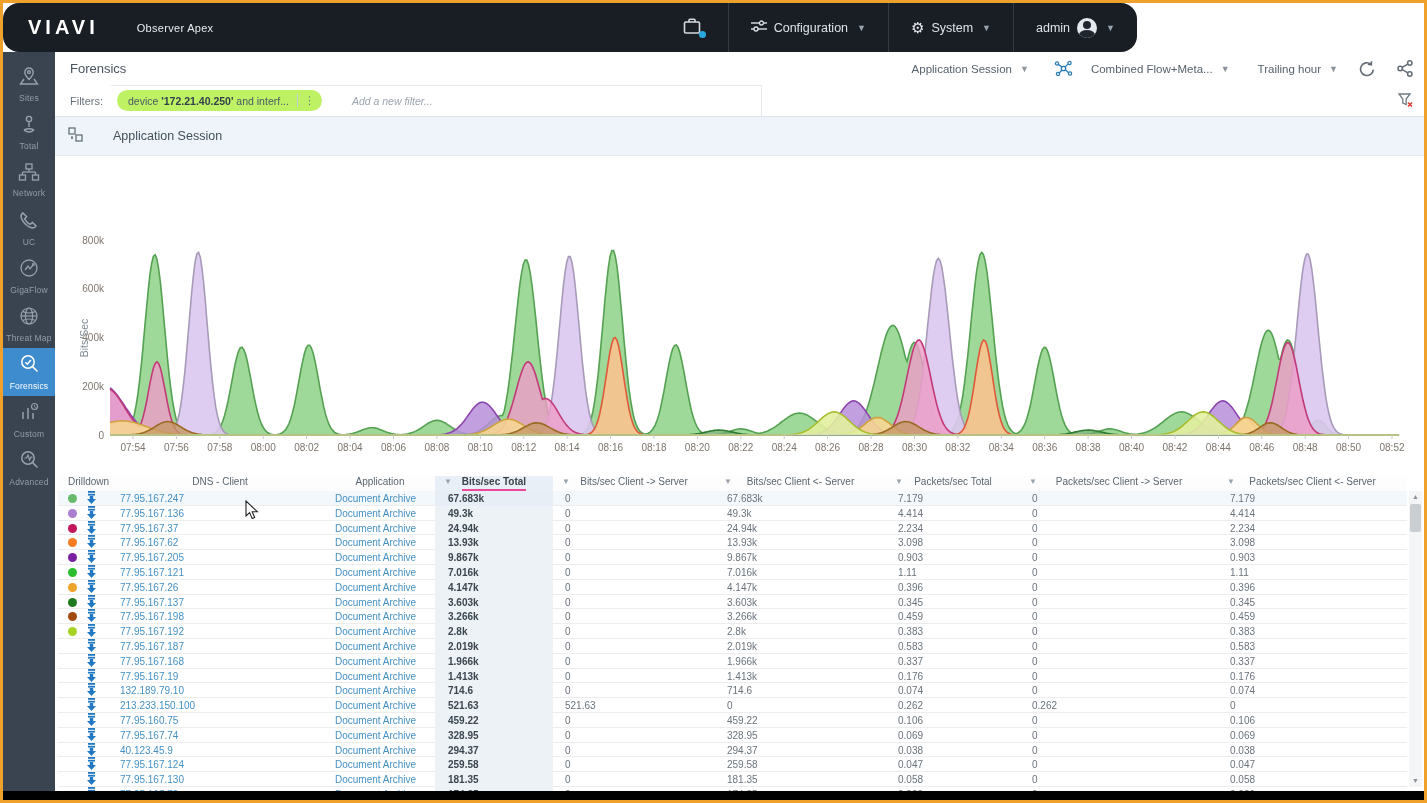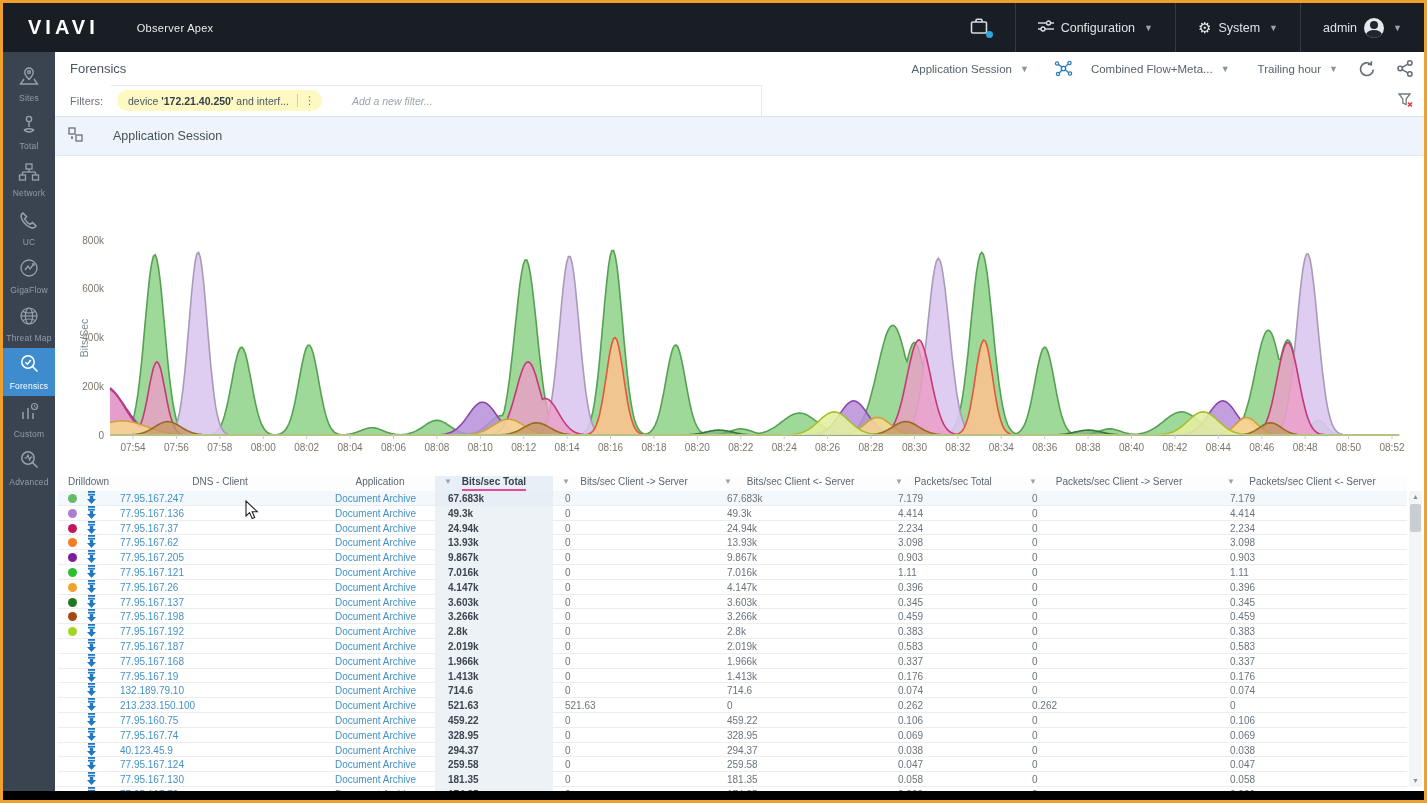--- a/index.html
+++ b/index.html
@@ -1,18 +1,18 @@
 <!DOCTYPE html>
 <html><head>
 <meta charset="utf-8">
 <style>
   html,body{margin:0;padding:0;background:#555;font-family:"Liberation Sans",sans-serif;}
   .frame{position:relative;width:1427px;height:803px;background:#fff;border:3px solid #efa12c;box-sizing:border-box;overflow:hidden;}
   
-  .topbar{position:absolute;left:0;top:0;width:1421px;height:49px;background:#191e25;display:flex;align-items:center;}
+  .topbar{position:absolute;left:0;top:0;width:1134px;height:49px;background:#191e25;display:flex;align-items:center;border-radius:16px;}
   .brand-logo{margin-left:25px;color:#fff;font-size:20px;font-weight:800;letter-spacing:4px;font-family:"Liberation Sans",sans-serif;}
   .brand-product{margin-left:38px;color:#e9ecef;font-size:11px;letter-spacing:.3px;}
   .topbar-right{position:absolute;right:0;top:0;height:100%;display:flex;align-items:center;}
   .tb-sep{width:1px;height:100%;background:#32艦3a43;background:#323a43;}
   .tb-group{display:flex;align-items:center;gap:7px;padding:0 22px;height:100%;color:#dde2e8;font-size:12.5px;cursor:default;}
   .tb-caret{color:#9aa4ae;font-size:9px;margin-left:2px;}
   .briefcase-wrap{position:relative;padding:0 26px;display:flex;align-items:center;height:100%;}
   .badge-dot{position:absolute;right:22px;bottom:14px;width:7px;height:7px;border-radius:50%;background:#2aa7e0;}
   .gear-glyph{font-size:15px;color:#e6e9ed;}
   .avatar{width:20px;height:20px;border-radius:50%;background:#e4e9ee;position:relative;overflow:hidden;}
@@ -29,21 +29,21 @@
   .main{position:absolute;left:52px;top:49px;right:0;bottom:9px;background:#fff;}
   .toolbar{position:absolute;left:0;top:0;right:0;height:33px;display:flex;align-items:center;}
   .page-title{margin-left:15px;font-size:13px;color:#4a5560;}
   .toolbar-right{position:absolute;right:8px;top:0;height:33px;display:flex;align-items:center;gap:10px;color:#56626d;font-size:11.5px;}
   .dd{display:flex;align-items:center;gap:6px;cursor:pointer;}
   .dd .tb-caret{color:#8b949d;}
   .icon-btn{display:flex;align-items:center;justify-content:center;width:22px;height:22px;cursor:pointer;}
   .filters-row{position:absolute;left:0;top:33px;right:0;height:31px;display:flex;align-items:center;}
   .filters-label{margin-left:15px;font-size:11px;color:#6a737c;}
   .filters-box{margin-left:8px;width:650px;height:30px;border:1px solid #e7eaed;border-left:none;display:flex;align-items:center;}
-  .filter-chip{margin-left:6px;height:21px;background:#fef9c3;border-radius:11px;display:flex;align-items:center;padding:0 7px 0 11px;font-size:10.5px;color:#4a5866;cursor:pointer;}
+  .filter-chip{margin-left:6px;height:21px;background:#bef264;border-radius:11px;display:flex;align-items:center;padding:0 7px 0 11px;font-size:10.5px;color:#4a5866;cursor:pointer;}
   .filter-chip b{color:#323f4b;}
   .chip-div{width:1px;height:13px;background:#c2cdda;margin:0 6px 0 8px;}
   .chip-kebab{color:#6b7885;font-size:11px;}
   .add-filter{margin-left:30px;font-style:italic;font-size:10.5px;color:#9aa4ae;}
   .clear-filter{position:absolute;right:10px;top:7px;}
   
   .widget-header{position:absolute;left:0;top:64px;right:0;height:38px;background:#eef4fa;border-top:1px solid #d8e3ee;border-bottom:1px solid #e0eaf3;display:flex;align-items:center;}
   .widget-title{margin-left:30px;font-size:12.5px;color:#44505a;}
   .widget-icon{margin-left:13px;}
   

